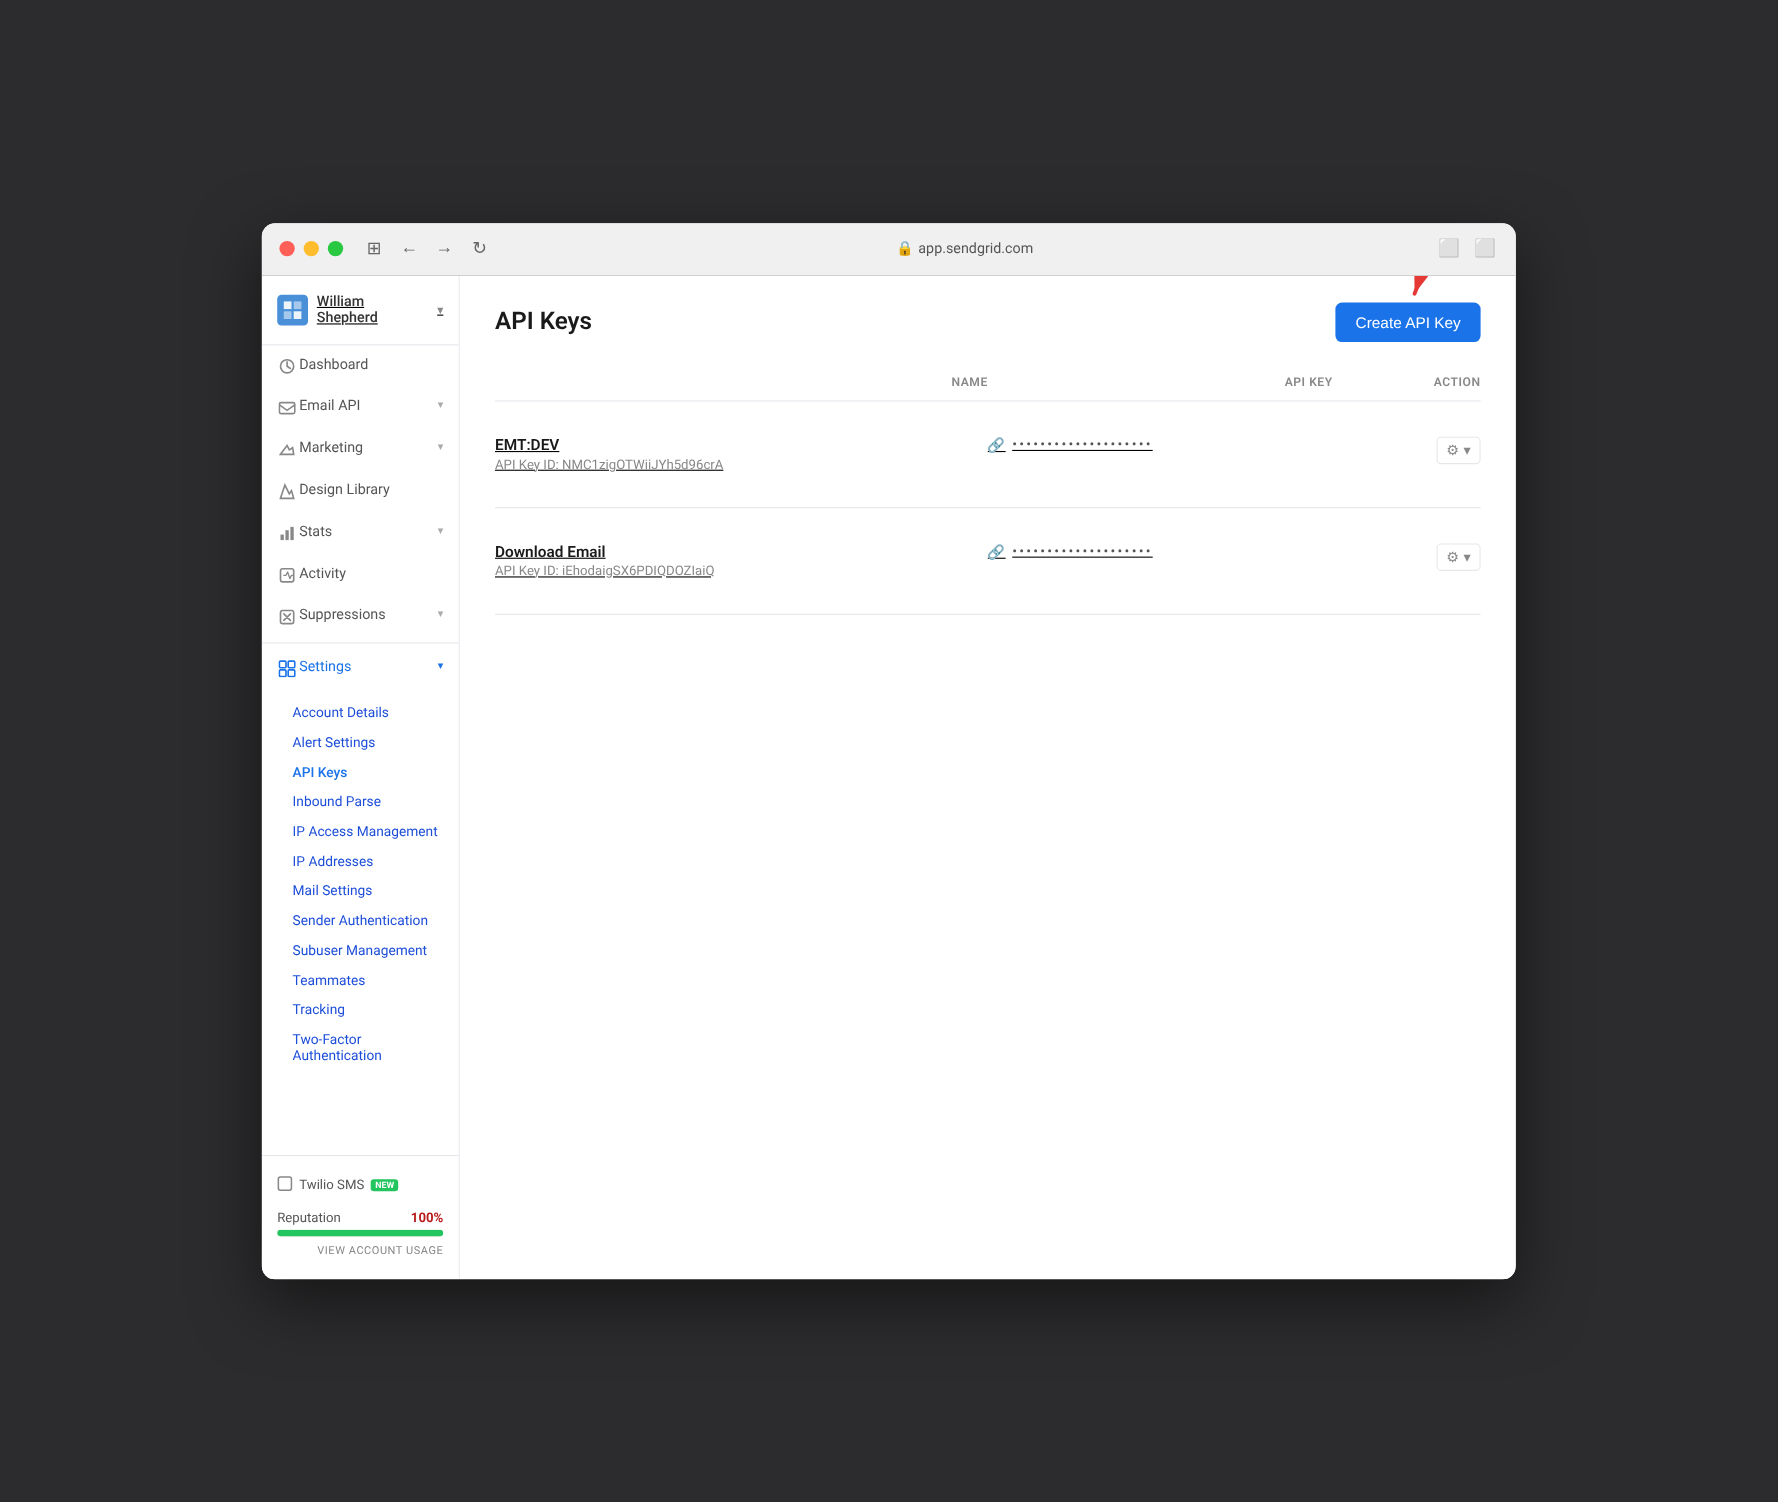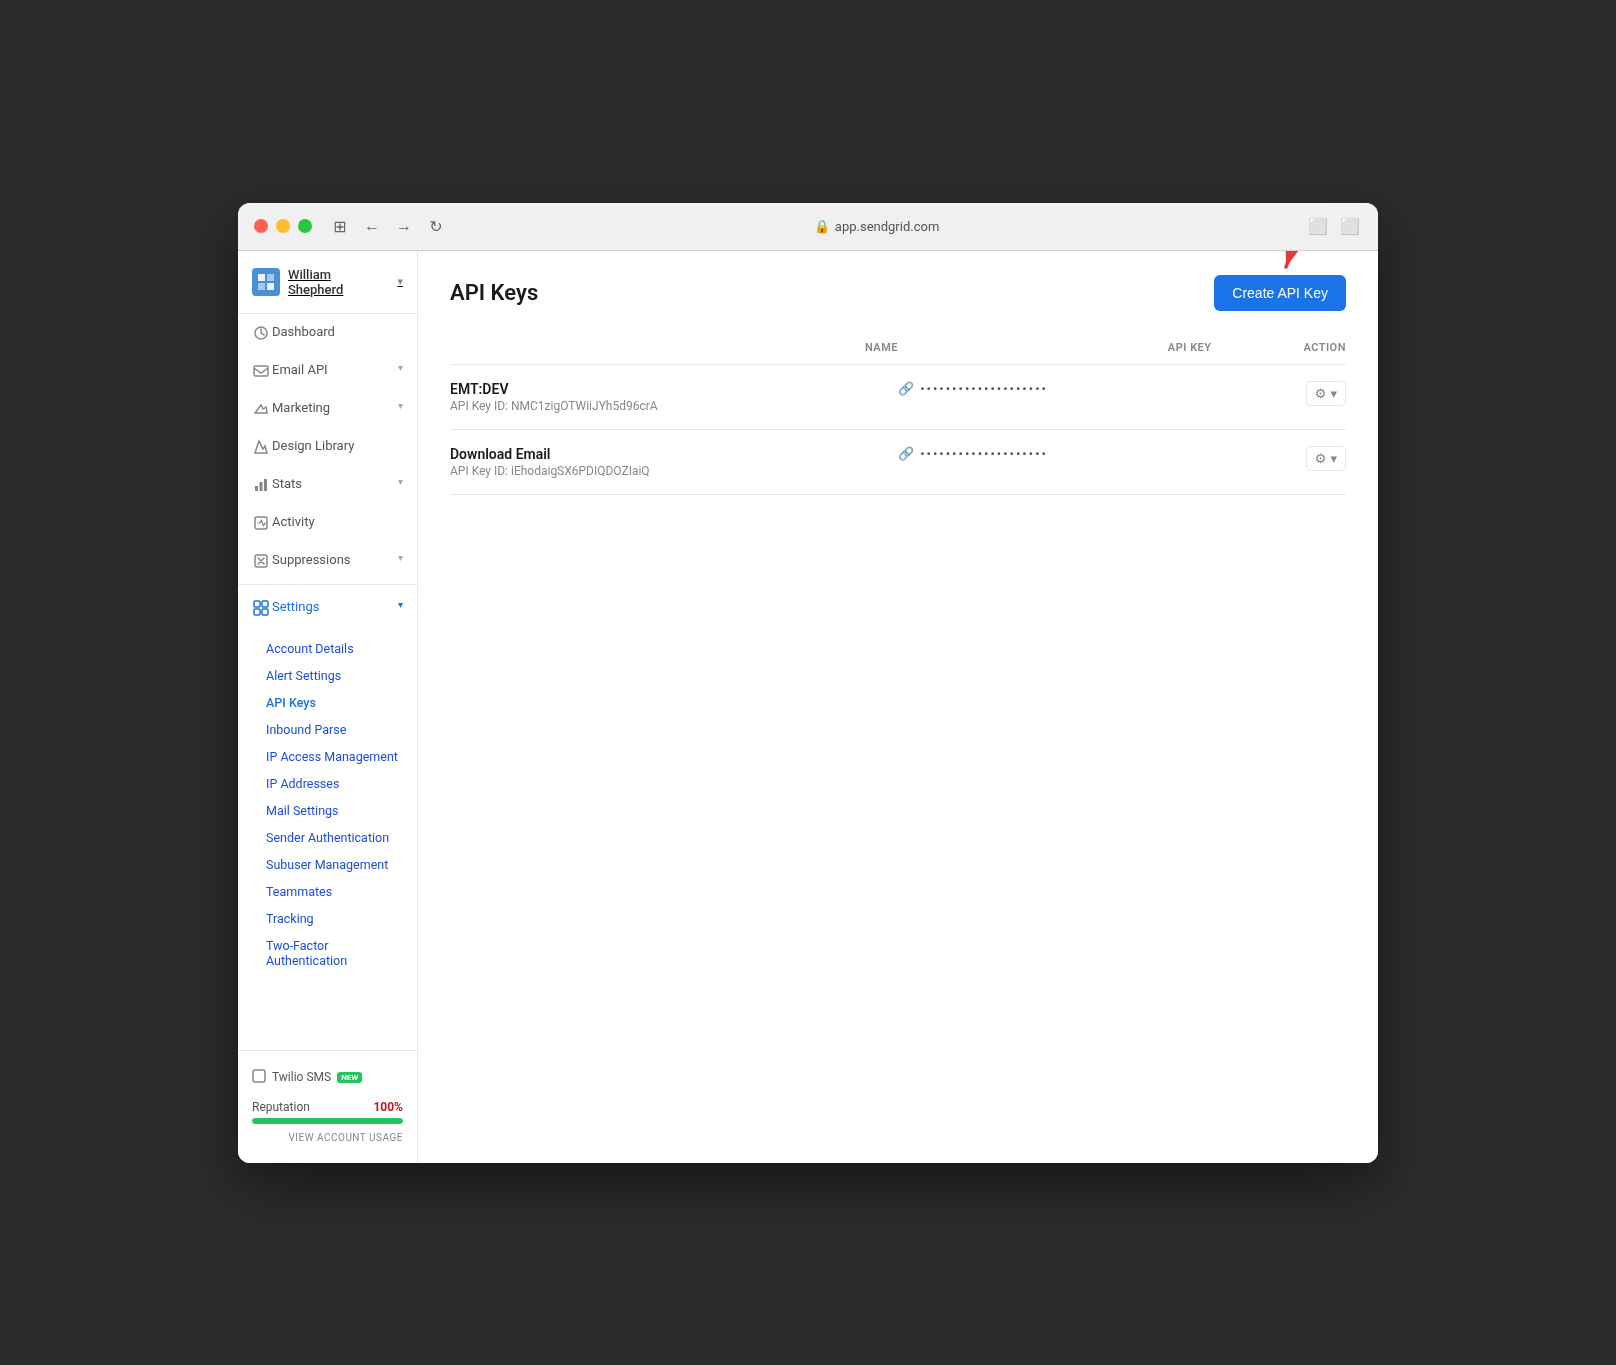--- a/index.html
+++ b/index.html
@@ -266,22 +266,23 @@
       text-transform: uppercase;
       letter-spacing: 0.5px;
     }
     .data-table th.col-name { width: 50%; }
     .data-table th.col-key { width: 35%; }
     .data-table th.col-action { width: 15%; text-align: right; }
     .data-table tbody tr {
       border-bottom: 1px solid #e5e7eb;
     }
     .data-table td {
-      padding: 16px 0;
+      padding: 32px 0;
       vertical-align: top;
+      text-decoration: underline;
     }
     .api-name {
       font-size: 14px;
       font-weight: 600;
       color: #1a1a1a;
       margin-bottom: 2px;
     }
     .api-key-id {
       font-size: 12px;
       color: #888;

